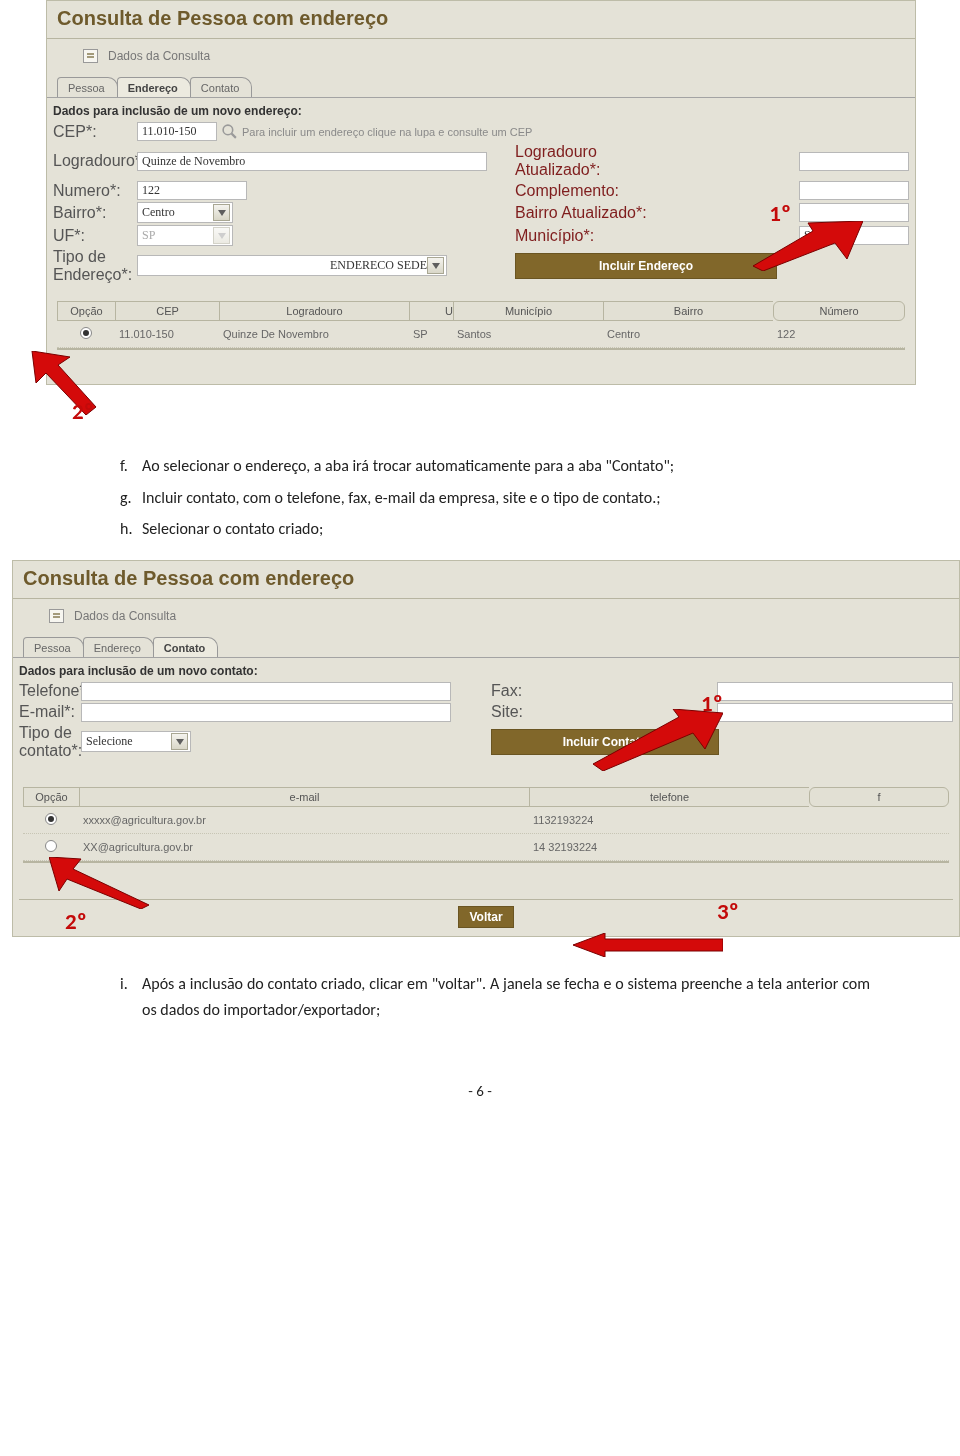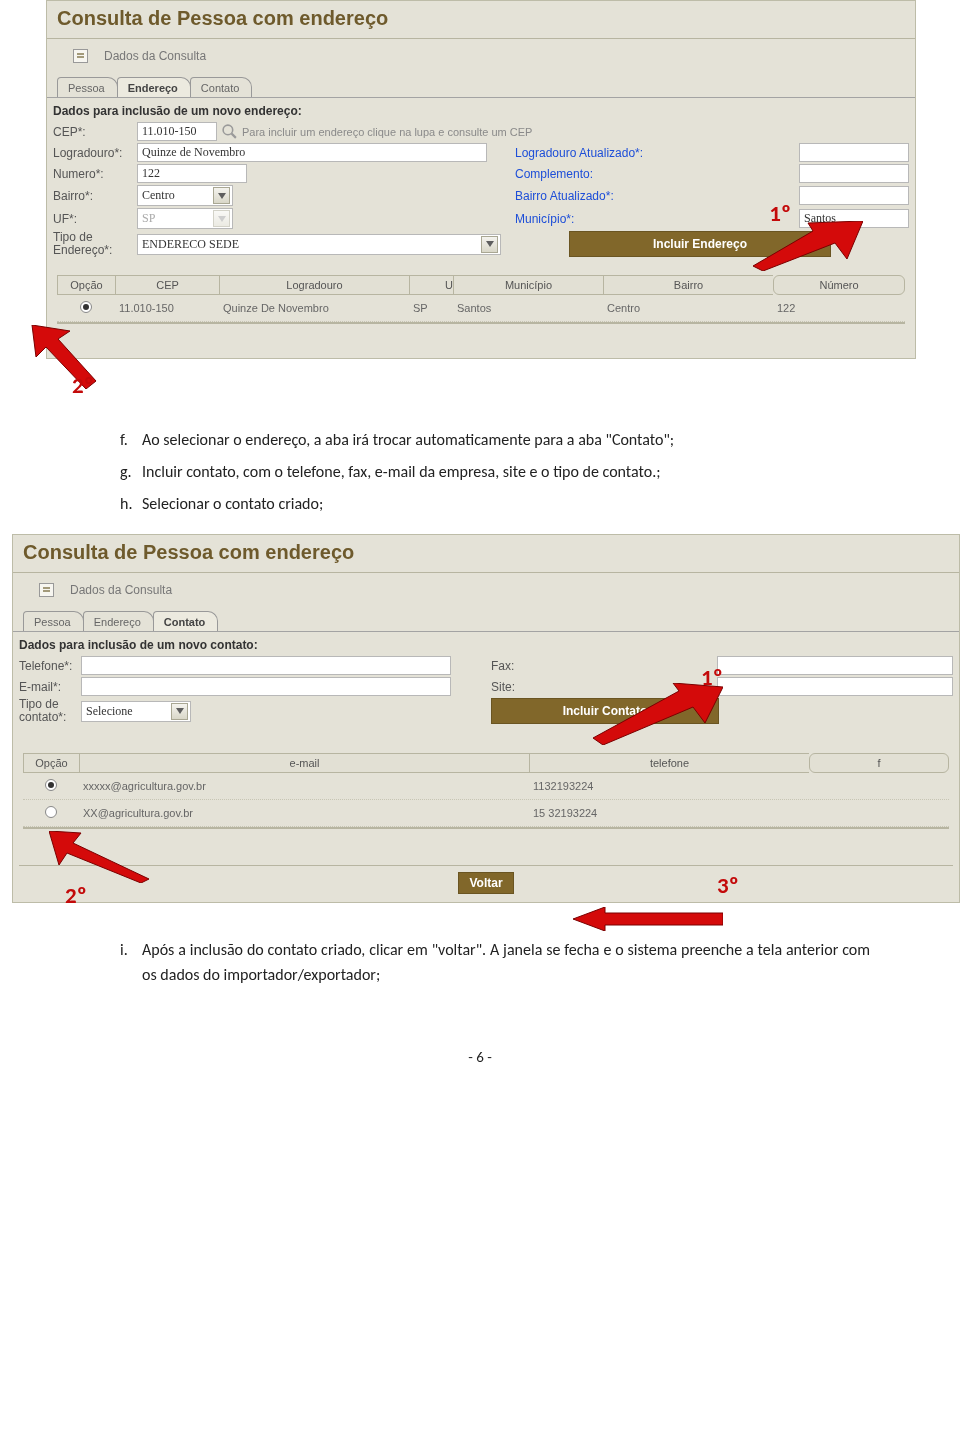--- a/index.html
+++ b/index.html
@@ -1,40 +1,40 @@
 <!DOCTYPE html>
 <html><head>
 <meta charset="utf-8">
 <style>
   * { box-sizing: border-box; margin: 0; padding: 0; }
   body { font-family: Verdana, Arial, sans-serif; font-size: 12px; color: #333; background: #fff; width: 960px; }
   .page { width: 960px; position: relative; }
   .panel { background: #e4e2d7; border: 1px solid #bdbca8; margin: 0 44px 0 46px; position: relative; }
   .panel-title { font-size: 20px; font-weight: bold; color: #6e5a2c; padding: 6px 10px 8px 10px; }
   .hr { height: 1px; background: #b7b5a1; }
-  .section-label { padding: 10px 0 10px 26px; color: #777; display: flex; align-items: center; gap: 16px; }
+  .section-label { padding: 10px 0 10px 36px; color: #777; display: flex; align-items: center; gap: 10px; }
   .doc-icon { width: 15px; height: 14px; border: 1px solid #999; background: #f7f6f0; position: relative; display: inline-block; }
   .doc-icon:after { content: ""; position: absolute; left: 3px; right: 3px; top: 3px; height: 2px; background: #a39a7a; box-shadow: 0 3px 0 #a39a7a; }
   .tabs { margin: 4px 0 0 10px; display: flex; align-items: flex-end; gap: 0; }
   .tab { border: 1px solid #999; border-bottom: none; background: #e4e2d7; padding: 4px 12px 3px 10px; font-size: 11px; color: #666; border-radius: 4px 10px 0 0; margin-right: -1px; }
   .tab.active { background: #eceadf; font-weight: bold; color: #444; }
   .tab-body { border-top: 1px solid #a3a3a3; background: #e4e2d7; padding: 6px 6px 4px 6px; }
   .form-heading { font-weight: bold; font-size: 12px; color: #333; margin: 0 0 4px 0; }
   .row { display: flex; align-items: center; margin: 2px 0; gap: 0; }
-  .lbl { color: #555; font-size: 12px; width: 84px; flex: none; }
+  .lbl { color: #555; font-size: 16px; width: 84px; flex: none; }
   .inp { background: #fff; border: 1px solid #b8b8b8; height: 19px; padding: 1px 4px; font-family: Verdana; font-size: 12px; color: #333; }
   .inp-s { width: 80px; }
   .inp-m { width: 140px; }
   .inp-l { width: 350px; }
   .sel { background: #fff; border: 1px solid #b8b8b8; height: 21px; font-family: Verdana; font-size: 12px; color: #333; display: inline-flex; align-items: center; justify-content: space-between; padding: 0 2px 0 4px; }
   .sel-btn { width: 17px; height: 17px; background: linear-gradient(#f4f3ee,#d9d7c8); border: 1px solid #a9a793; display: inline-flex; align-items: center; justify-content: center; }
   .sel-btn svg { width: 8px; height: 6px; }
   .mag { width: 17px; height: 17px; display: inline-flex; align-items: center; justify-content: center; margin: 0 4px; }
   .hint { color: #8a8a8a; font-size: 11px; }
-  .col-right-lbl { color: #1d4ed8; font-size: 12px; width: 150px; flex: none; }
+  .col-right-lbl { color: #7f1d1d; font-size: 16px; width: 150px; flex: none; }
   .btn-brown { background: #81672a; color: #fff; font-weight: bold; font-size: 12px; border: 1px solid #6a5522; padding: 5px 0; text-align: center; width: 220px; }
   .btn-voltar { background: #81672a; color: #fff; font-weight: bold; font-size: 12px; border: 1px solid #6a5522; padding: 3px 10px; }
   .grid { margin: 18px 4px 0 4px; border-bottom: 2px solid #b7b5a1; }
   .grid-head, .grid-row { display: flex; align-items: center; }
   .grid-head { }
   .grid-head .gh { border: 1px solid #b7b5a1; background: #e2e0d4; font-size: 11px; color: #555; padding: 3px 4px; text-align: center; border-right: none; }
   .grid-head .gh:last-child { border-right: 1px solid #b7b5a1; border-radius: 6px; }
   .grid-row { padding: 4px 0; color: #666; font-size: 11px; border-bottom: 1px dotted #c7c5b4; }
   .grid-row .gc { padding: 2px 4px; text-align: left; }
   .radio { width: 12px; height: 12px; border: 1px solid #888; border-radius: 50%; background: #fff; display: inline-block; position: relative; }
@@ -126,21 +126,21 @@
             </span>
       </div>
       <div style="width:282px;"></div>
       <div class="col-right-lbl">Município*:</div>
       <div class="flex-fill"></div>
       <div class="inp" style="width:110px;">Santos</div>
     </div>
 
     <div class="row">
       <div class="lbl" style="line-height:1.1;">Tipo de Endereço*:</div>
-      <div class="sel" style="width:364px;">
+      <div class="sel" style="width:310px;justify-content:flex-end;">
         <span>ENDERECO SEDE</span>
         <span class="sel-btn">
               <svg viewBox="0 0 8 6">
                 <path d="M0 0 L8 0 L4 6 Z" fill="#5e5e5e"></path>
               </svg>
             </span>
       </div>
       <div style="width:68px;"></div>
       <div class="btn-brown" style="width:262px;">Incluir Endereço</div>
     </div>
@@ -256,21 +256,21 @@
       </div>
       <div class="grid-row">
         <div class="gc" style="width:56px; text-align:center;"><span class="radio checked"></span></div>
         <div class="gc" style="width:450px;">xxxxx@agricultura.gov.br</div>
         <div class="gc" style="width:280px;">1132193224</div>
         <div class="gc" style="flex:1;"></div>
       </div>
       <div class="grid-row">
         <div class="gc" style="width:56px; text-align:center;"><span class="radio"></span></div>
         <div class="gc" style="width:450px;">XX@agricultura.gov.br</div>
-        <div class="gc" style="width:280px;">15 32193224</div>
+        <div class="gc" style="width:280px;">14 32193224</div>
         <div class="gc" style="flex:1;"></div>
       </div>
     </div>
 
     <div style="height:36px;"></div>
     <div class="hr"></div>
     <div style="display:flex; justify-content:center; padding:6px 0 4px 0;">
       <div class="btn-voltar">Voltar</div>
     </div>
   </div>

